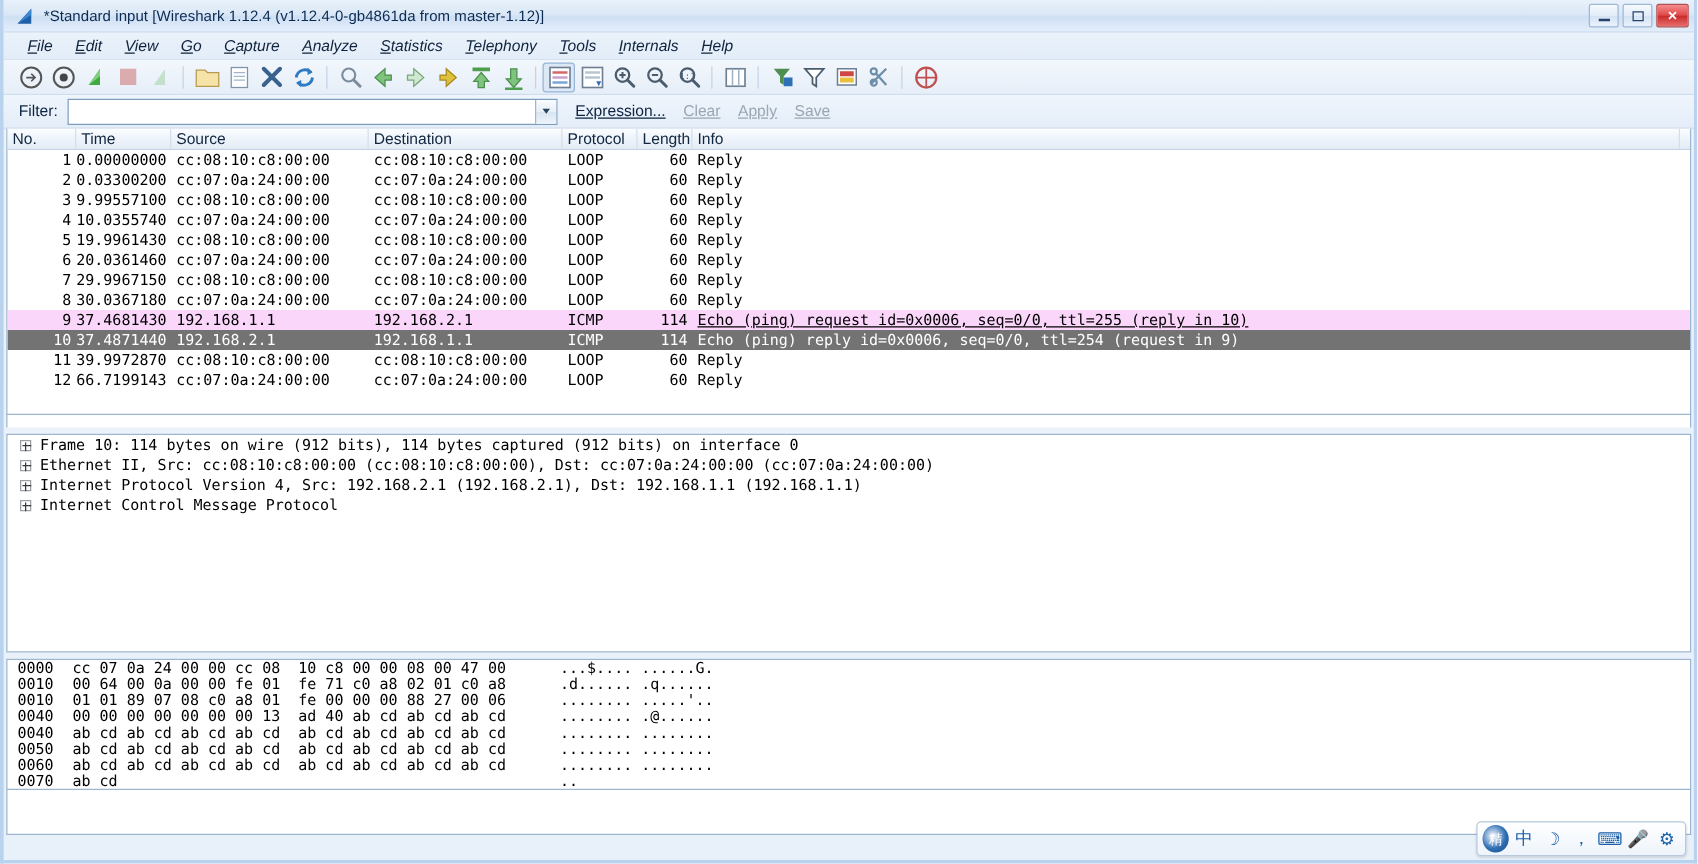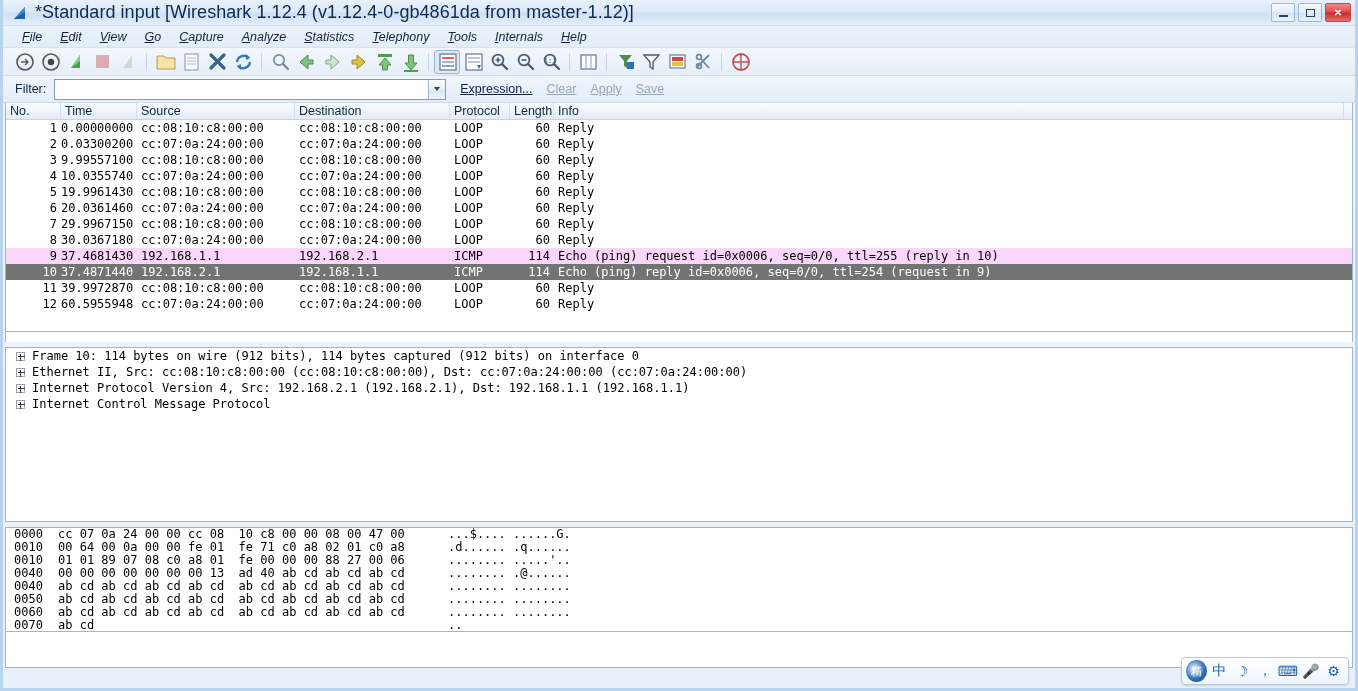--- a/index.html
+++ b/index.html
@@ -27,21 +27,21 @@
     background: linear-gradient(to bottom,#e9f1fb 0%,#dbe8f7 45%,#cfe0f4 55%,#e4eefb 100%);
     display: flex; align-items: center;
     position: relative;
     border-bottom: 1px solid #cbdcef;
   }
   .title-icon {
     width: 16px; height: 14px; margin-left: 9px; margin-right: 7px;
     position: relative; flex: 0 0 auto;
   }
   .title-text {
-    font-size: 18px; color: #0b2a52; white-space: nowrap;
+    font-size: 12px; color: #0b2a52; white-space: nowrap;
     letter-spacing: 0.05px;
   }
   .win-btns {
     position: absolute; right: 4px; top: 3px;
     display: flex; gap: 3px;
   }
   .win-btn {
     width: 24px; height: 19px;
     border: 1px solid #9fb8d4;
     border-radius: 2px;
@@ -492,21 +492,21 @@
           <div class="pc len" style="width: 44px;">60</div>
           <div class="pc" style="width: 790px; padding-left: 4px;">Reply</div>
         </div>
         <div class="prow pink">
           <div class="pc num" style="width: 55px;">9</div>
           <div class="pc" style="width: 76px; padding-right: 4px;">37.4681430</div>
           <div class="pc" style="width: 158px; padding-left: 4px;">192.168.1.1</div>
           <div class="pc" style="width: 155px; padding-left: 4px;">192.168.2.1</div>
           <div class="pc" style="width: 60px; padding-left: 4px;">ICMP</div>
           <div class="pc len" style="width: 44px;">114</div>
-          <div class="pc" style="width: 790px; padding-left: 4px;">Echo (ping) request  id=0x0006, seq=0/0, ttl=255 (reply in 10)</div>
+          <div class="pc" style="width: 790px; padding-left: 4px; text-decoration: underline;">Echo (ping) request  id=0x0006, seq=0/0, ttl=255 (reply in 10)</div>
         </div>
         <div class="prow sel">
           <div class="pc num" style="width: 55px;">10</div>
           <div class="pc" style="width: 76px; padding-right: 4px;">37.4871440</div>
           <div class="pc" style="width: 158px; padding-left: 4px;">192.168.2.1</div>
           <div class="pc" style="width: 155px; padding-left: 4px;">192.168.1.1</div>
           <div class="pc" style="width: 60px; padding-left: 4px;">ICMP</div>
           <div class="pc len" style="width: 44px;">114</div>
           <div class="pc" style="width: 790px; padding-left: 4px;">Echo (ping) reply    id=0x0006, seq=0/0, ttl=254 (request in 9)</div>
         </div>
@@ -514,21 +514,21 @@
           <div class="pc num" style="width: 55px;">11</div>
           <div class="pc" style="width: 76px; padding-right: 4px;">39.9972870</div>
           <div class="pc" style="width: 158px; padding-left: 4px;">cc:08:10:c8:00:00</div>
           <div class="pc" style="width: 155px; padding-left: 4px;">cc:08:10:c8:00:00</div>
           <div class="pc" style="width: 60px; padding-left: 4px;">LOOP</div>
           <div class="pc len" style="width: 44px;">60</div>
           <div class="pc" style="width: 790px; padding-left: 4px;">Reply</div>
         </div>
         <div class="prow">
           <div class="pc num" style="width: 55px;">12</div>
-          <div class="pc" style="width: 76px; padding-right: 4px;">60.5955948</div>
+          <div class="pc" style="width: 76px; padding-right: 4px;">66.7199143</div>
           <div class="pc" style="width: 158px; padding-left: 4px;">cc:07:0a:24:00:00</div>
           <div class="pc" style="width: 155px; padding-left: 4px;">cc:07:0a:24:00:00</div>
           <div class="pc" style="width: 60px; padding-left: 4px;">LOOP</div>
           <div class="pc len" style="width: 44px;">60</div>
           <div class="pc" style="width: 790px; padding-left: 4px;">Reply</div>
         </div>
       </div>
   </div>
 
   <div class="gap"></div>

